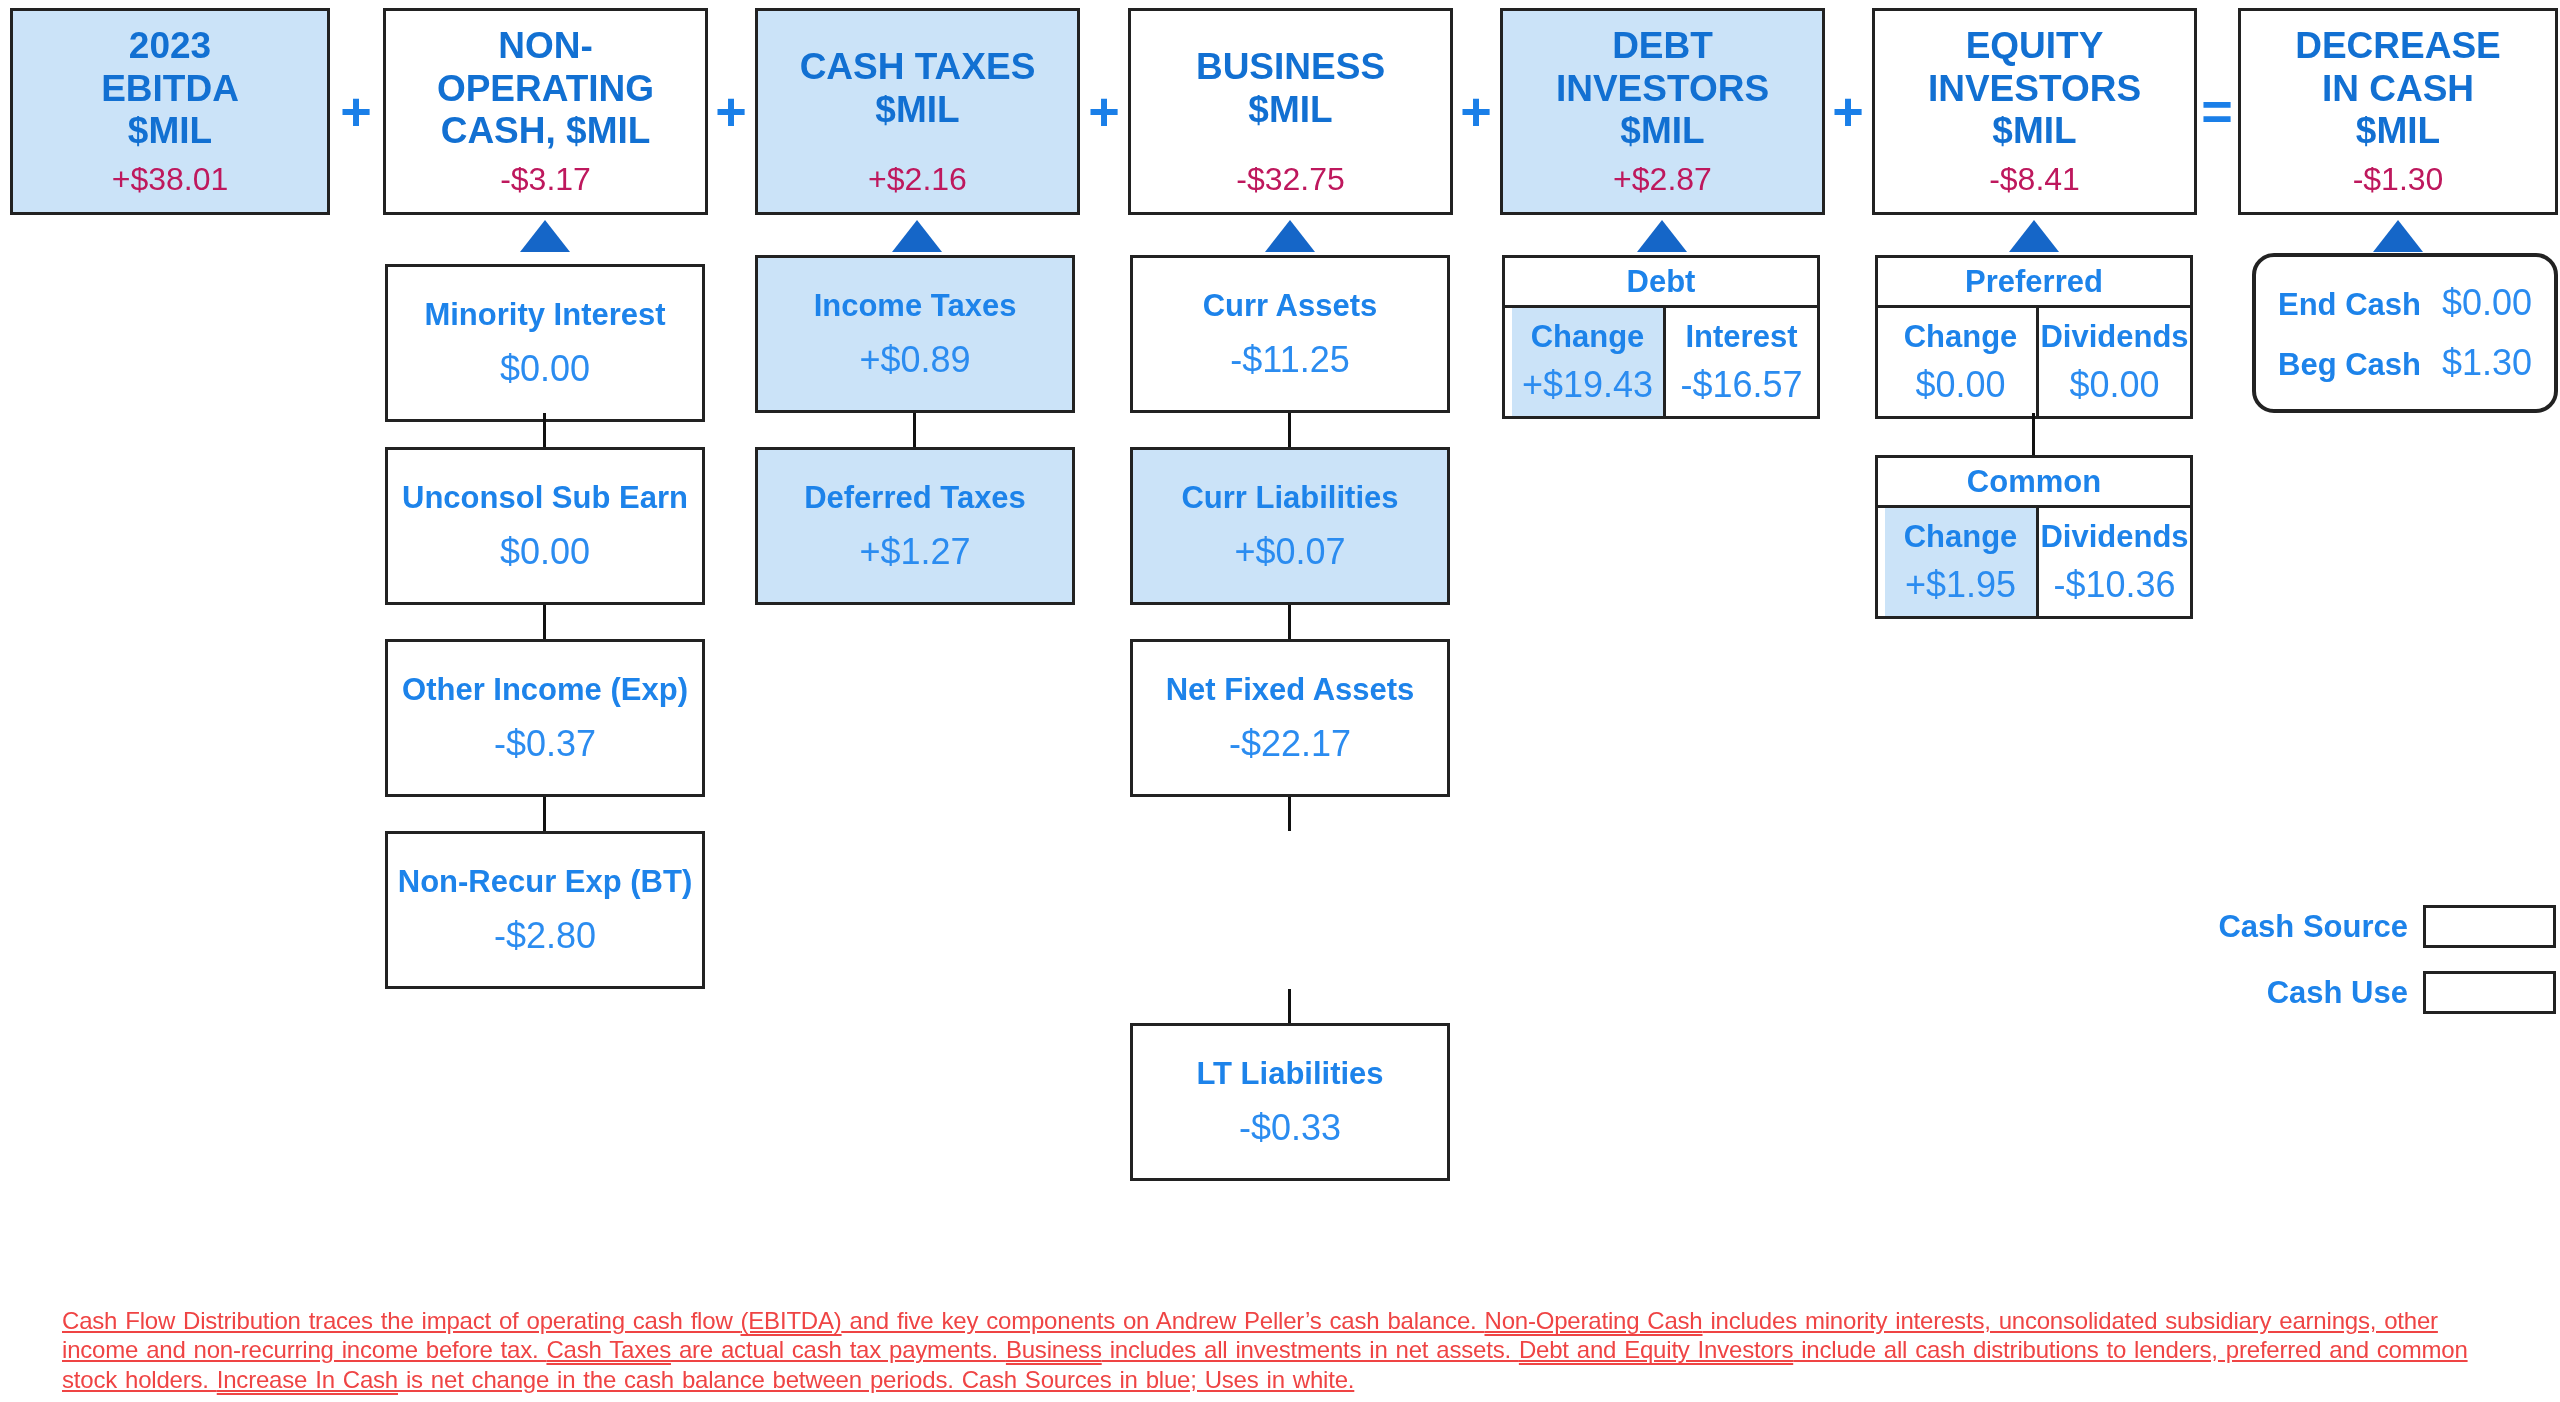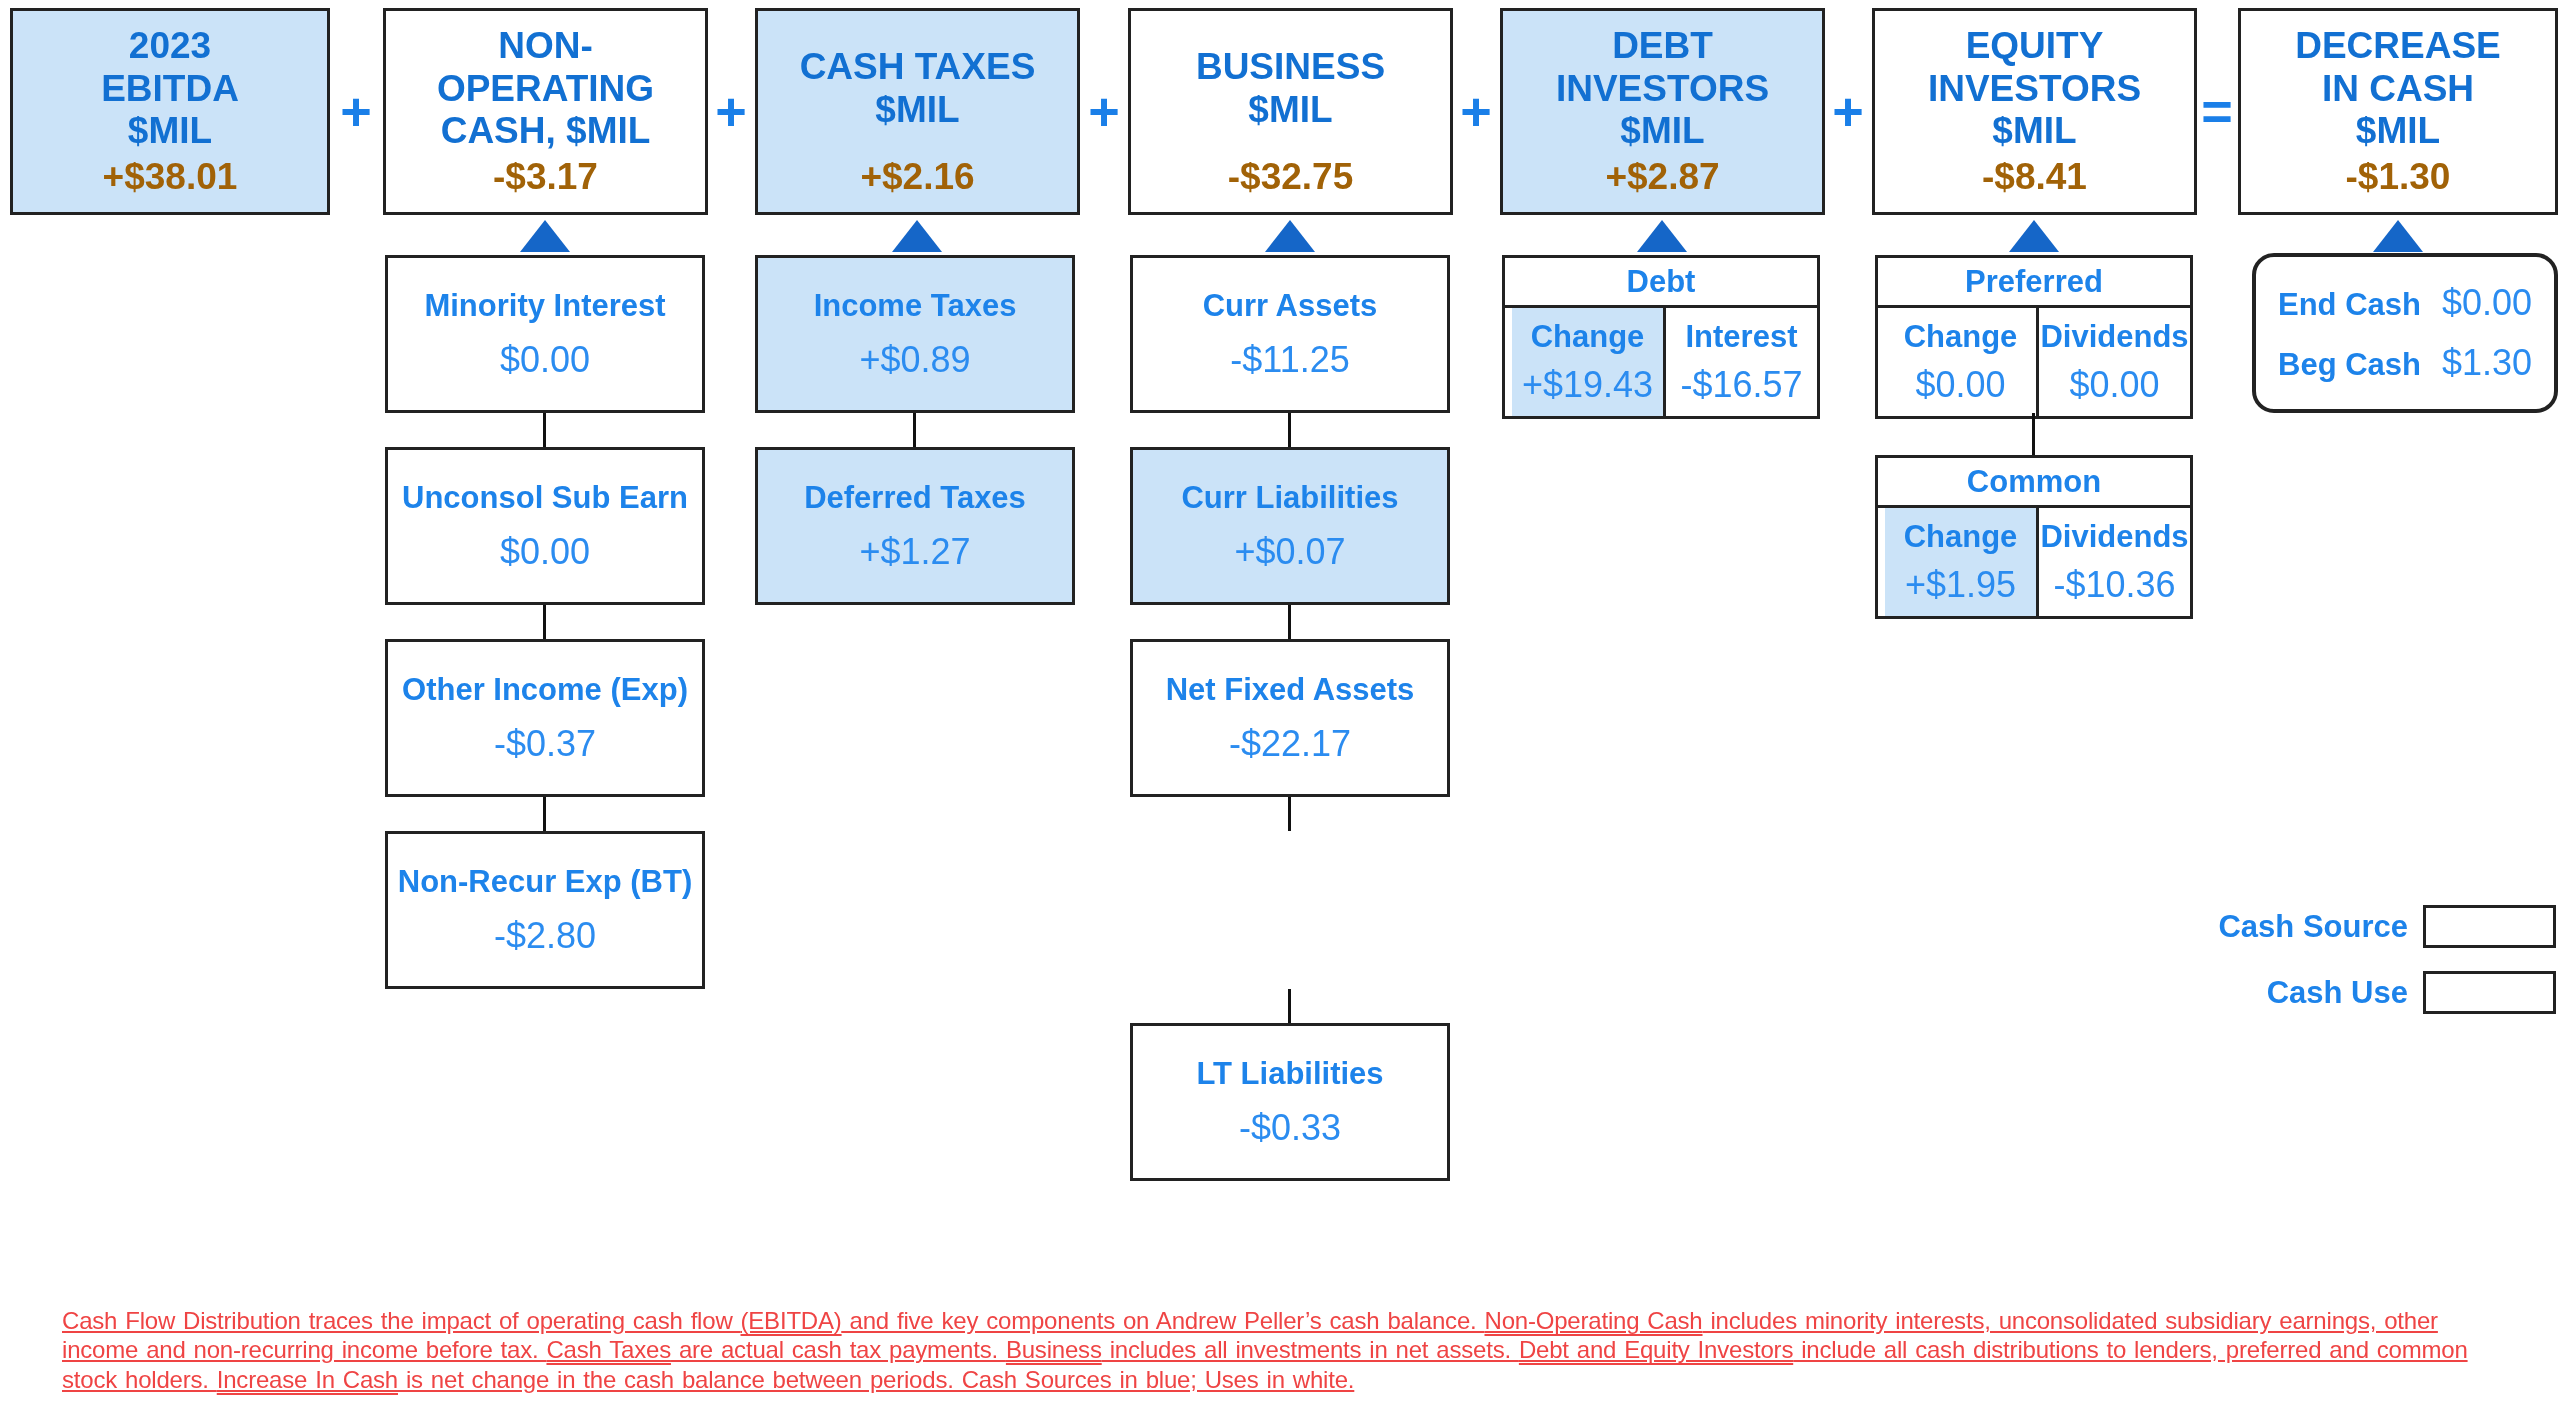--- a/index.html
+++ b/index.html
@@ -8,21 +8,21 @@
     font-family:"Liberation Sans","DejaVu Sans",sans-serif;
   }
   .box{
     position:absolute;border:3px solid #222;background:#ffffff;box-sizing:border-box;
     display:flex;flex-direction:column;align-items:center;text-align:center;
   }
   .source{background:#cbe3f8;}
   .topbox{padding:12px 4px 14px;justify-content:flex-start;}
   .title-wrap{height:132px;display:flex;align-items:center;justify-content:center;width:100%;}
   .title{font-weight:bold;font-size:37px;line-height:1.16;color:#1270d2;white-space:pre-line;}
-  .topval{margin-top:auto;font-weight:bold;font-size:37px;color:#a16207;}
+  .topval{margin-top:auto;font-weight:normal;font-size:32px;color:#be185d;}
   .subbox{justify-content:center;gap:15px;padding:6px;}
   .sublabel{font-weight:bold;font-size:31px;color:#1d83ea;}
   .subval{font-size:36px;color:#2b8cf0;}
   .op{position:absolute;width:60px;text-align:center;font-weight:bold;font-size:54px;color:#1a7fe8;}
   .tri{position:absolute;width:0;height:0;border-left:25px solid transparent;border-right:25px solid transparent;border-bottom:32px solid #1566c8;}
   .vline{position:absolute;width:3px;background:#111;}
   .table{position:absolute;border:3px solid #222;background:#fff;box-sizing:border-box;}
   .thead{height:47px;border-bottom:3px solid #222;display:flex;align-items:center;justify-content:center;font-weight:bold;font-size:31px;color:#1d83ea;}
   .tcells{display:flex;height:108px;margin-left:7px;}
   .tcell{flex:1;display:flex;flex-direction:column;align-items:center;justify-content:center;gap:9px;box-sizing:border-box;}
@@ -101,21 +101,21 @@
   <div class="op" style="left:1818px;top:80px">+</div>
   <div class="op" style="left:2187px;top:80px">=</div>
 
   <div class="tri" style="left:520px;top:220px"></div>
   <div class="tri" style="left:892px;top:220px"></div>
   <div class="tri" style="left:1265px;top:220px"></div>
   <div class="tri" style="left:1637px;top:220px"></div>
   <div class="tri" style="left:2009px;top:220px"></div>
   <div class="tri" style="left:2373px;top:220px"></div>
 
-  <div class="box subbox" style="left:385px;top:255px;width:320px;height:158px">
+  <div class="box subbox" style="left:385px;top:264px;width:320px;height:158px">
     <div class="sublabel">Minority Interest</div>
     <div class="subval">$0.00</div>
   </div>
   <div class="box subbox" style="left:385px;top:447px;width:320px;height:158px">
     <div class="sublabel">Unconsol Sub Earn</div>
     <div class="subval">$0.00</div>
   </div>
   <div class="box subbox" style="left:385px;top:639px;width:320px;height:158px">
     <div class="sublabel">Other Income (Exp)</div>
     <div class="subval">-$0.37</div>

